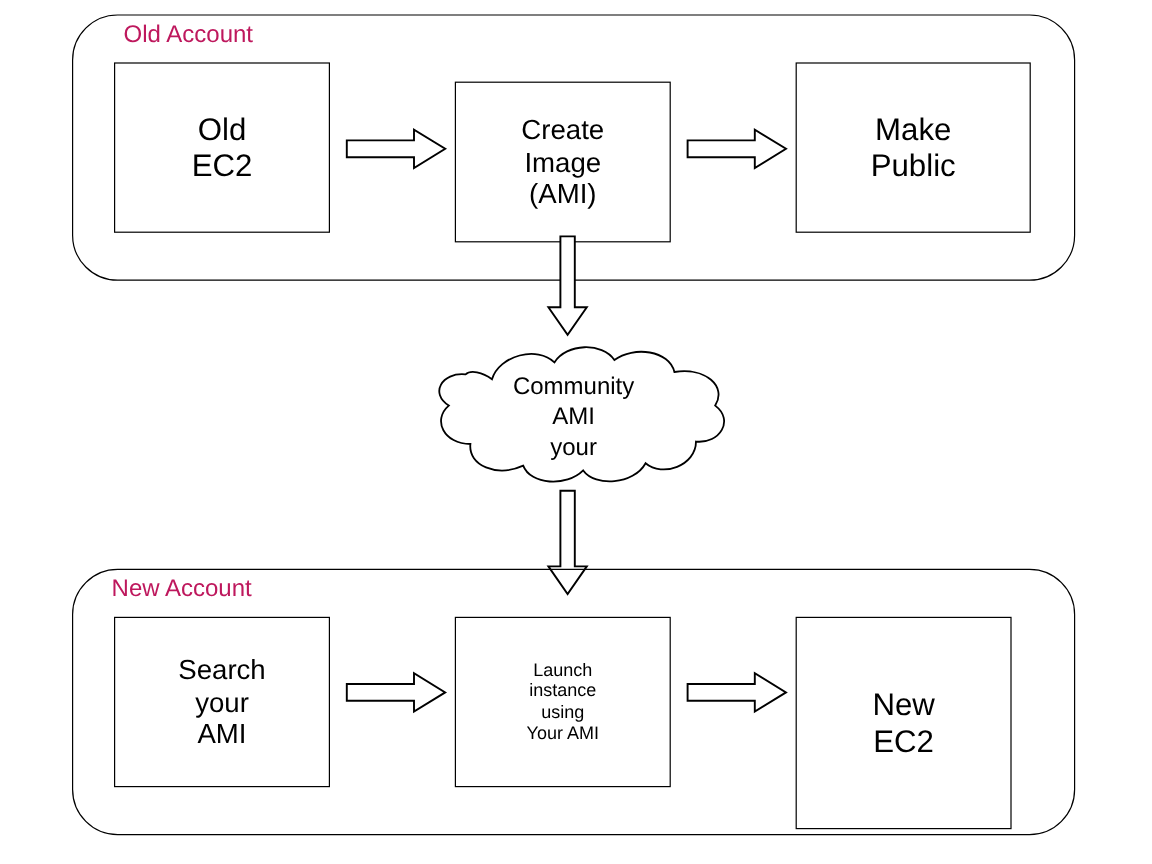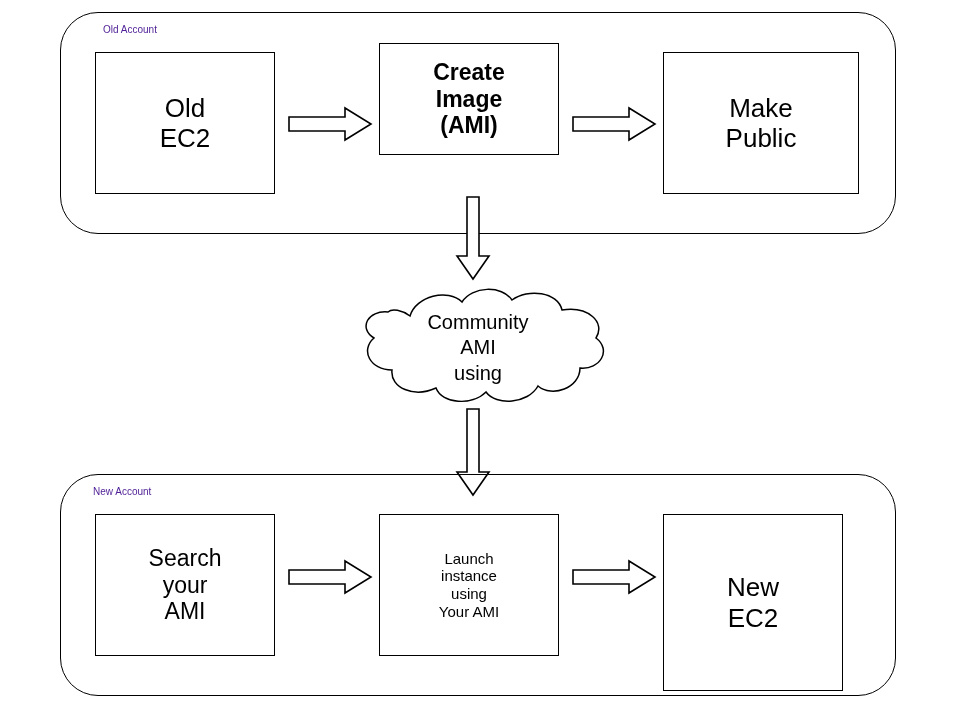--- a/index.html
+++ b/index.html
@@ -22,23 +22,23 @@
     box-sizing: border-box;
     border: 1.6px solid #000000;
     border-radius: 38px;
     background: transparent;
   }
   #group-old  { left: 60px; top: 12px;  width: 836px; height: 222px; }
   #group-new  { left: 60px; top: 474px; width: 836px; height: 222px; }
 
   .group-label {
     position: absolute;
-    font-size: 10px;
+    font-size: 20px;
     line-height: 15px;
-    color: #4c1d95;
+    color: #be185d;
     white-space: nowrap;
     text-align: right;
   }
   #label-old { left: 103px; top: 22px; }
   #label-new { left: 93px;  top: 484px; }
 
   
   .node-box {
     position: absolute;
     box-sizing: border-box;
@@ -51,21 +51,21 @@
     color: #000000;
   }
   .node-text {
     display: block;
     white-space: pre-line;
     line-height: 1.17;
   }
 
   
   #box-old-ec2      { left: 95px;  top: 52px;  width: 180px; height: 142px; }
-  #box-create-image { left: 379px; top: 43px;  width: 180px; height: 112px; font-weight: bold; }
+  #box-create-image { left: 379px; top: 68px;  width: 180px; height: 134px; }
   #box-make-public  { left: 663px; top: 52px;  width: 196px; height: 142px; }
   
   #box-search-ami   { left: 95px;  top: 514px; width: 180px; height: 142px; }
   #box-launch       { left: 379px; top: 514px; width: 180px; height: 142px; }
   #box-new-ec2      { left: 663px; top: 514px; width: 180px; height: 177px; }
 
   .font-xl { font-size: 26px; }
   .font-md { font-size: 23px; }
   .font-sm { font-size: 15px; }
 
@@ -175,21 +175,21 @@
         C 128 118, 98 116, 92 100
         C 70 110, 46 100, 48 82
         C 26 82, 16 62, 30 50
         C 14 40, 24 22, 44 24
         C 48 20, 58 22, 66 28
         Z"></path>
     </svg>
     <div id="cloud-text">
       <span class="node-text">Community
 AMI
-using</span>
+your</span>
     </div>
   </div>
 
   <div class="arrow" id="arrow-v2">
     <svg width="34" height="88" viewBox="0 0 34 88">
       <path d="M11,1 L23,1 L23,64 L33,64 L17,87 L1,64 L11,64 Z"></path>
     </svg>
   </div>
 
   <div class="account-group" id="group-new"></div>

